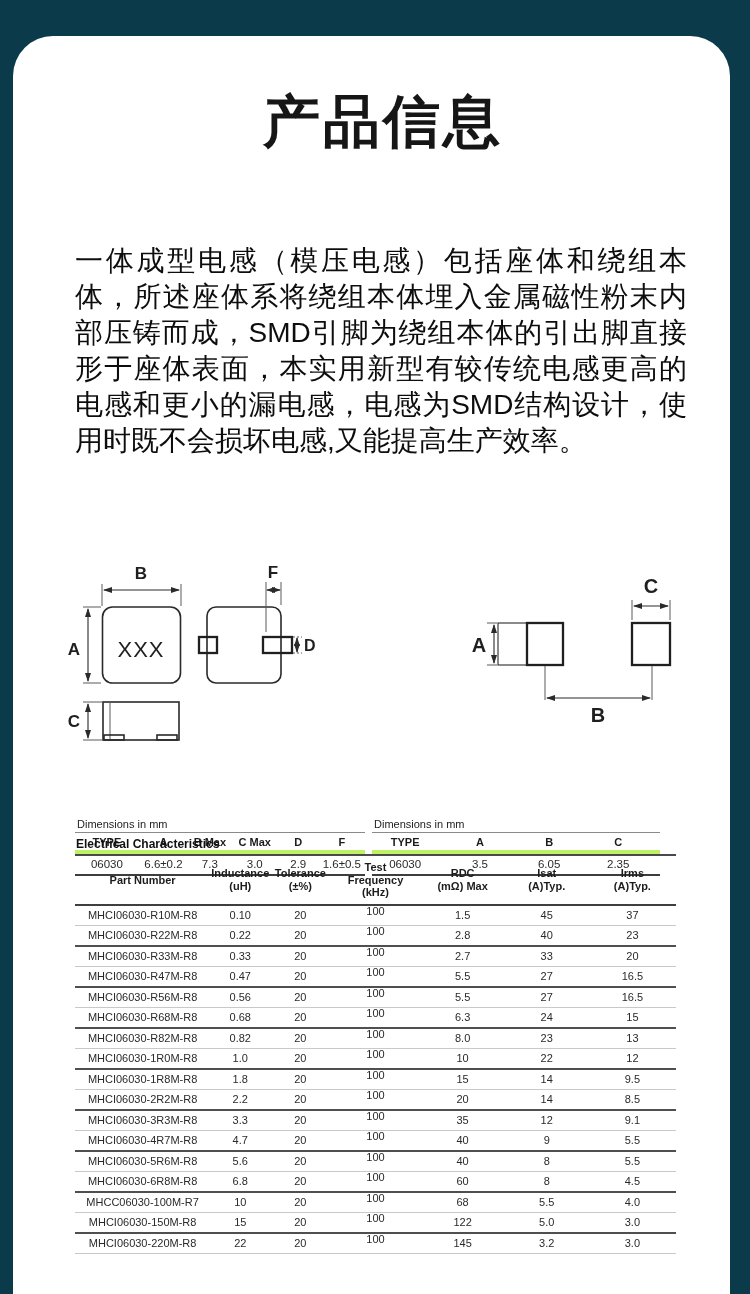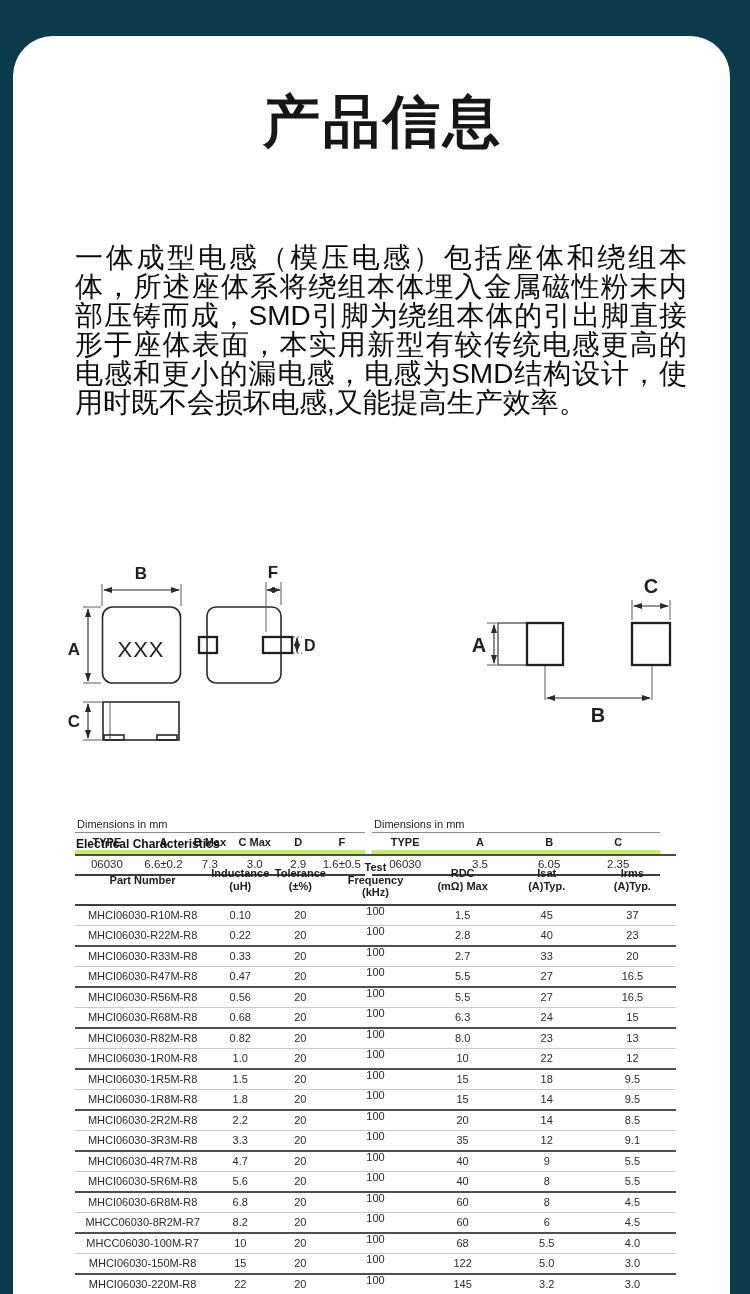--- a/index.html
+++ b/index.html
@@ -7,21 +7,21 @@
   .page{position:relative;width:750px;height:1294px;background:#0b3a4b;overflow:hidden;}
   .card{position:absolute;left:13px;top:36px;width:717px;height:1258px;background:#ffffff;
         border-radius:40px 40px 0 0;}
   
   .title-cn{position:absolute;top:84px;left:8px;width:750px;text-align:center;
             font-size:57px;font-weight:700;letter-spacing:3px;color:#161616;}
   .title-en{position:absolute;top:167px;left:0;width:750px;text-align:center;
             font-size:26px;font-weight:500;letter-spacing:1px;color:#141414;}
   
   .desc{position:absolute;top:243px;left:75px;width:612px;
-        font-size:28px;line-height:29px;font-weight:500;color:#0d0d0d;
+        font-size:28px;line-height:36px;font-weight:500;color:#0d0d0d;
         text-align:justify;text-justify:inter-ideograph;}
   
   .diagrams{position:absolute;top:560px;left:0;}
   .diagrams text{fill:#1f1f1f;font-family:"Liberation Sans",sans-serif;}
   .dln{stroke:#2a2a2a;stroke-width:1.6;fill:none;}
   .thin{stroke:#5a5a5a;stroke-width:1;fill:none;}
   .thick{stroke:#1f1f1f;stroke-width:2.3;fill:none;}
   .dim{stroke:#2a2a2a;stroke-width:1.1;fill:none;}
   
   .dimtbl{position:absolute;top:786px;}
@@ -279,29 +279,20 @@
           <tr>
             <td><span>MHCI06030-1R0M-R8</span></td>
             <td><span>1.0</span></td>
             <td><span>20</span></td>
             <td><span>100</span></td>
             <td><span>10</span></td>
             <td><span>22</span></td>
             <td><span>12</span></td>
           </tr>
           <tr>
-            <td><span>MHCI06030-1R5M-R8</span></td>
-            <td><span>1.5</span></td>
-            <td><span>20</span></td>
-            <td><span>100</span></td>
-            <td><span>15</span></td>
-            <td><span>18</span></td>
-            <td><span>9.5</span></td>
-          </tr>
-          <tr>
             <td><span>MHCI06030-1R8M-R8</span></td>
             <td><span>1.8</span></td>
             <td><span>20</span></td>
             <td><span>100</span></td>
             <td><span>15</span></td>
             <td><span>14</span></td>
             <td><span>9.5</span></td>
           </tr>
           <tr>
             <td><span>MHCI06030-2R2M-R8</span></td>
@@ -339,29 +330,20 @@
             <td><span>8</span></td>
             <td><span>5.5</span></td>
           </tr>
           <tr>
             <td><span>MHCI06030-6R8M-R8</span></td>
             <td><span>6.8</span></td>
             <td><span>20</span></td>
             <td><span>100</span></td>
             <td><span>60</span></td>
             <td><span>8</span></td>
-            <td><span>4.5</span></td>
-          </tr>
-          <tr>
-            <td><span>MHCC06030-8R2M-R7</span></td>
-            <td><span>8.2</span></td>
-            <td><span>20</span></td>
-            <td><span>100</span></td>
-            <td><span>60</span></td>
-            <td><span>6</span></td>
             <td><span>4.5</span></td>
           </tr>
           <tr>
             <td><span>MHCC06030-100M-R7</span></td>
             <td><span>10</span></td>
             <td><span>20</span></td>
             <td><span>100</span></td>
             <td><span>68</span></td>
             <td><span>5.5</span></td>
             <td><span>4.0</span></td>

